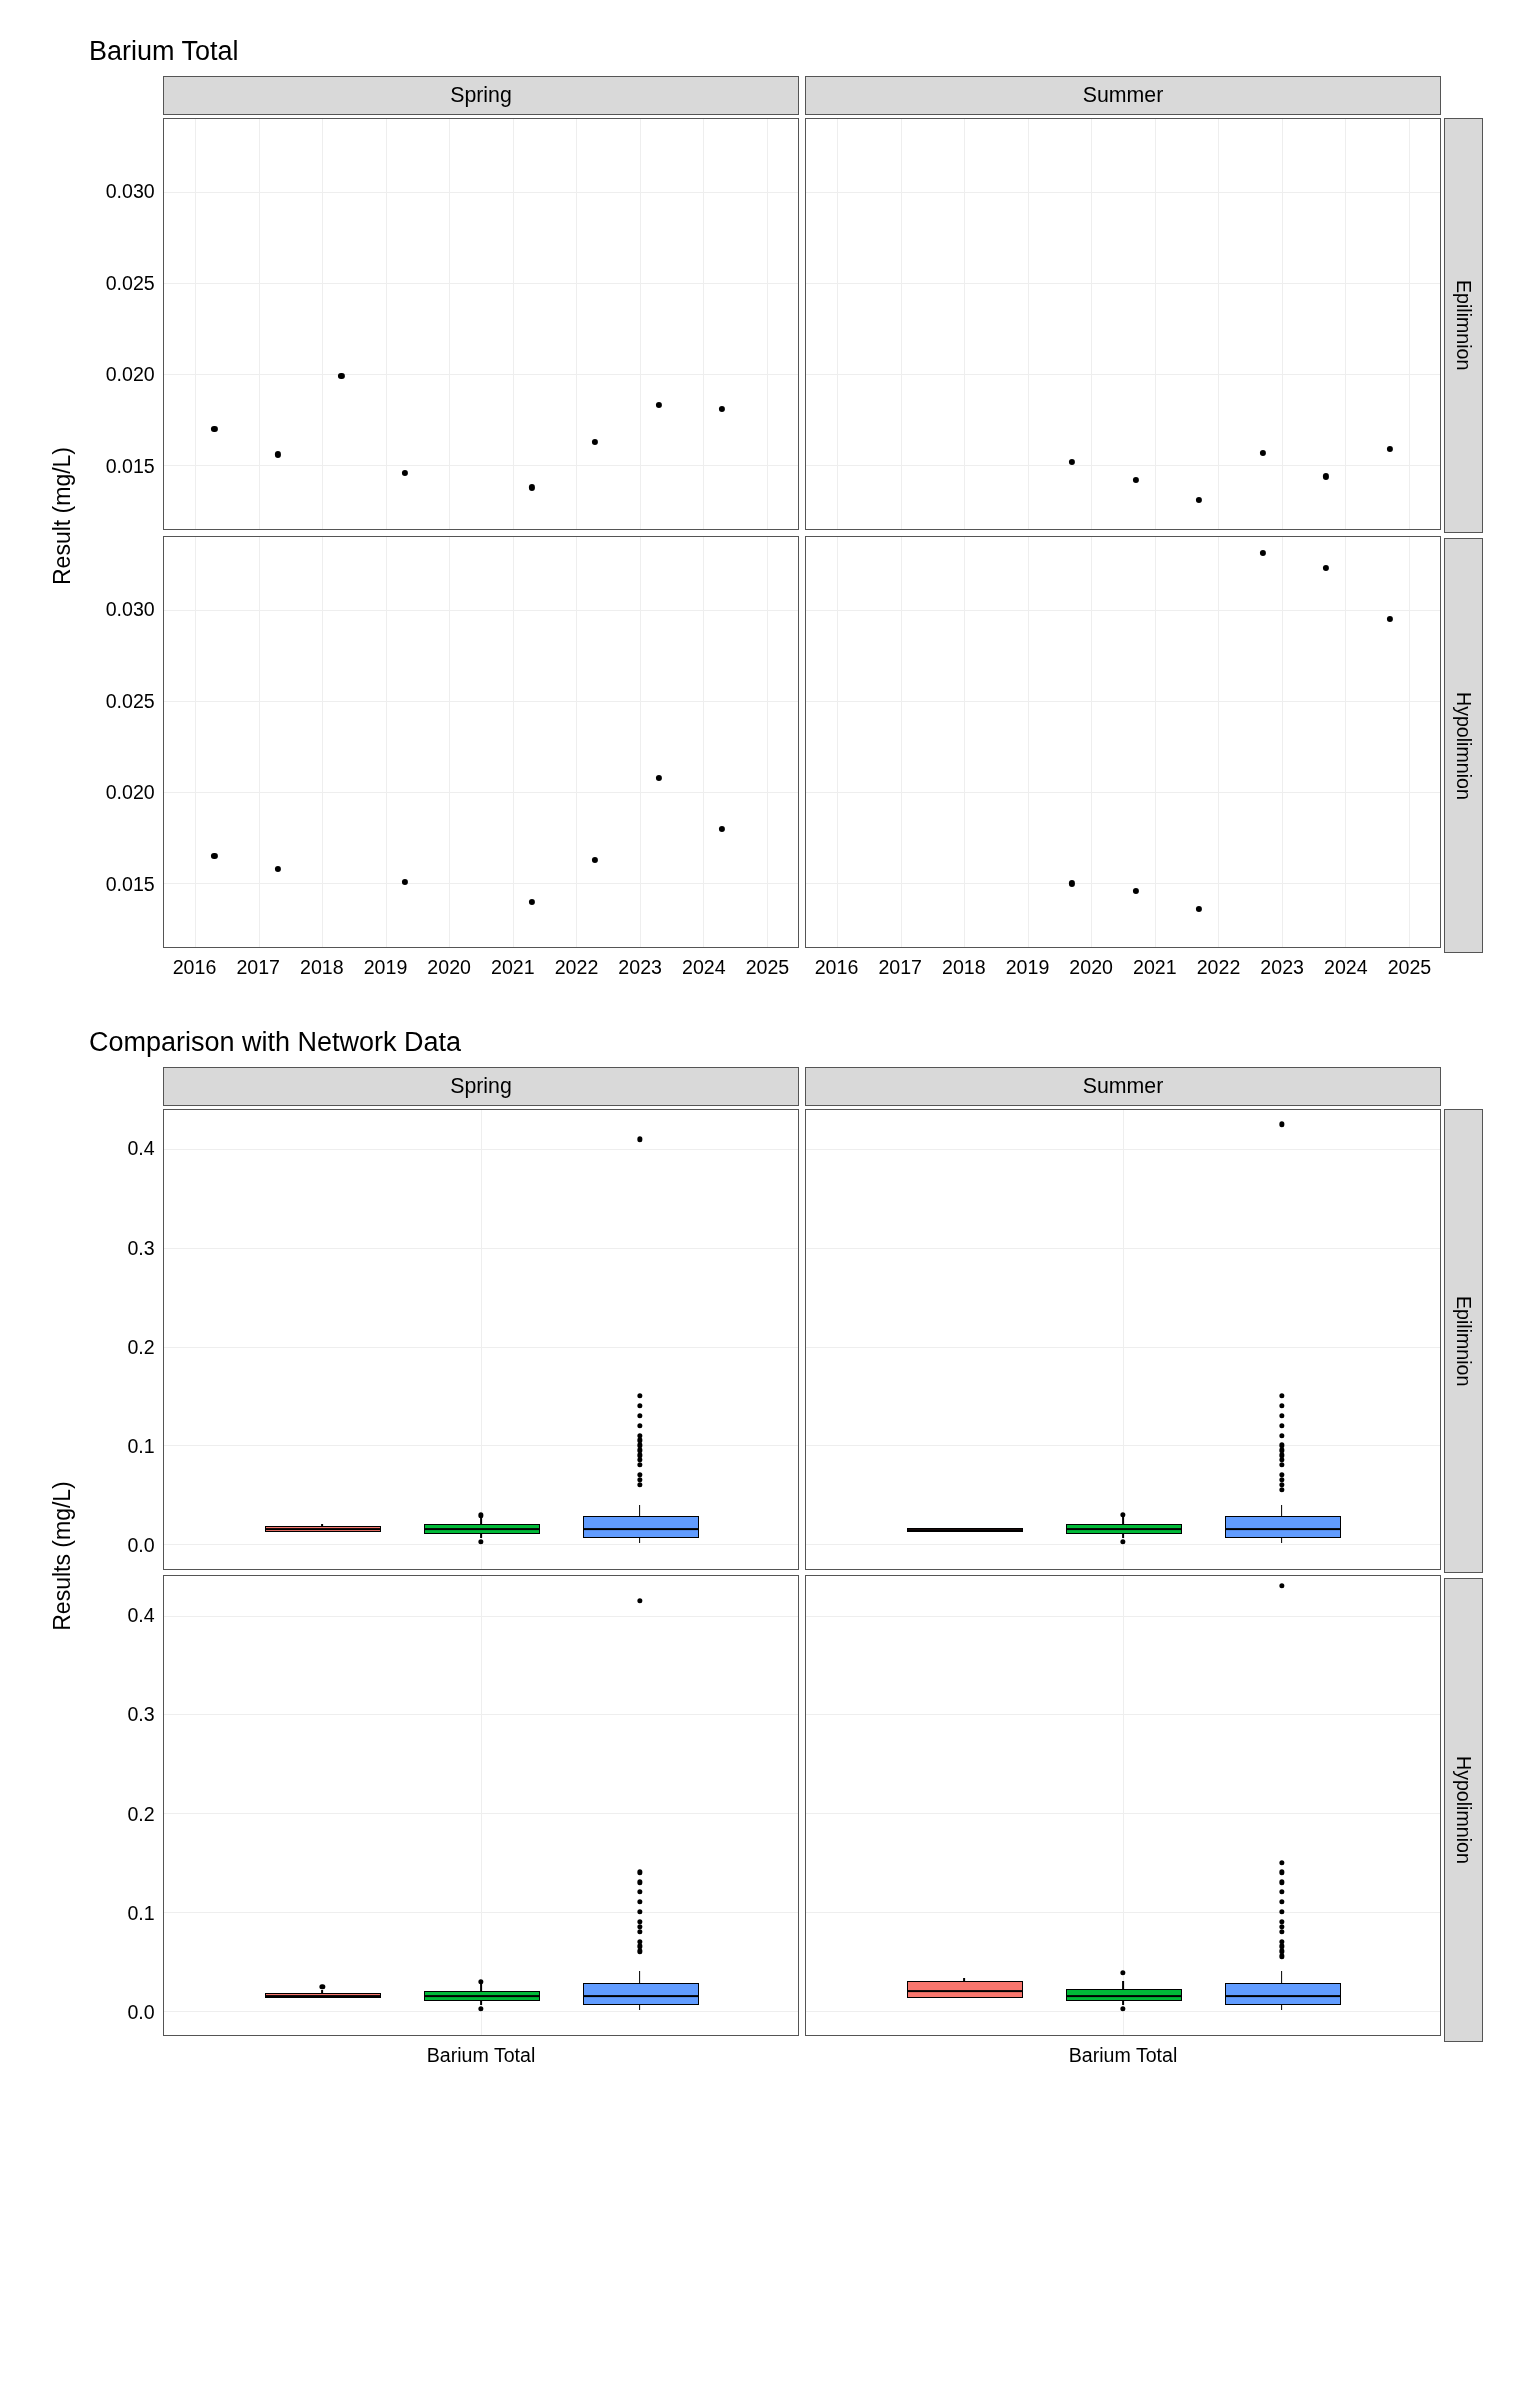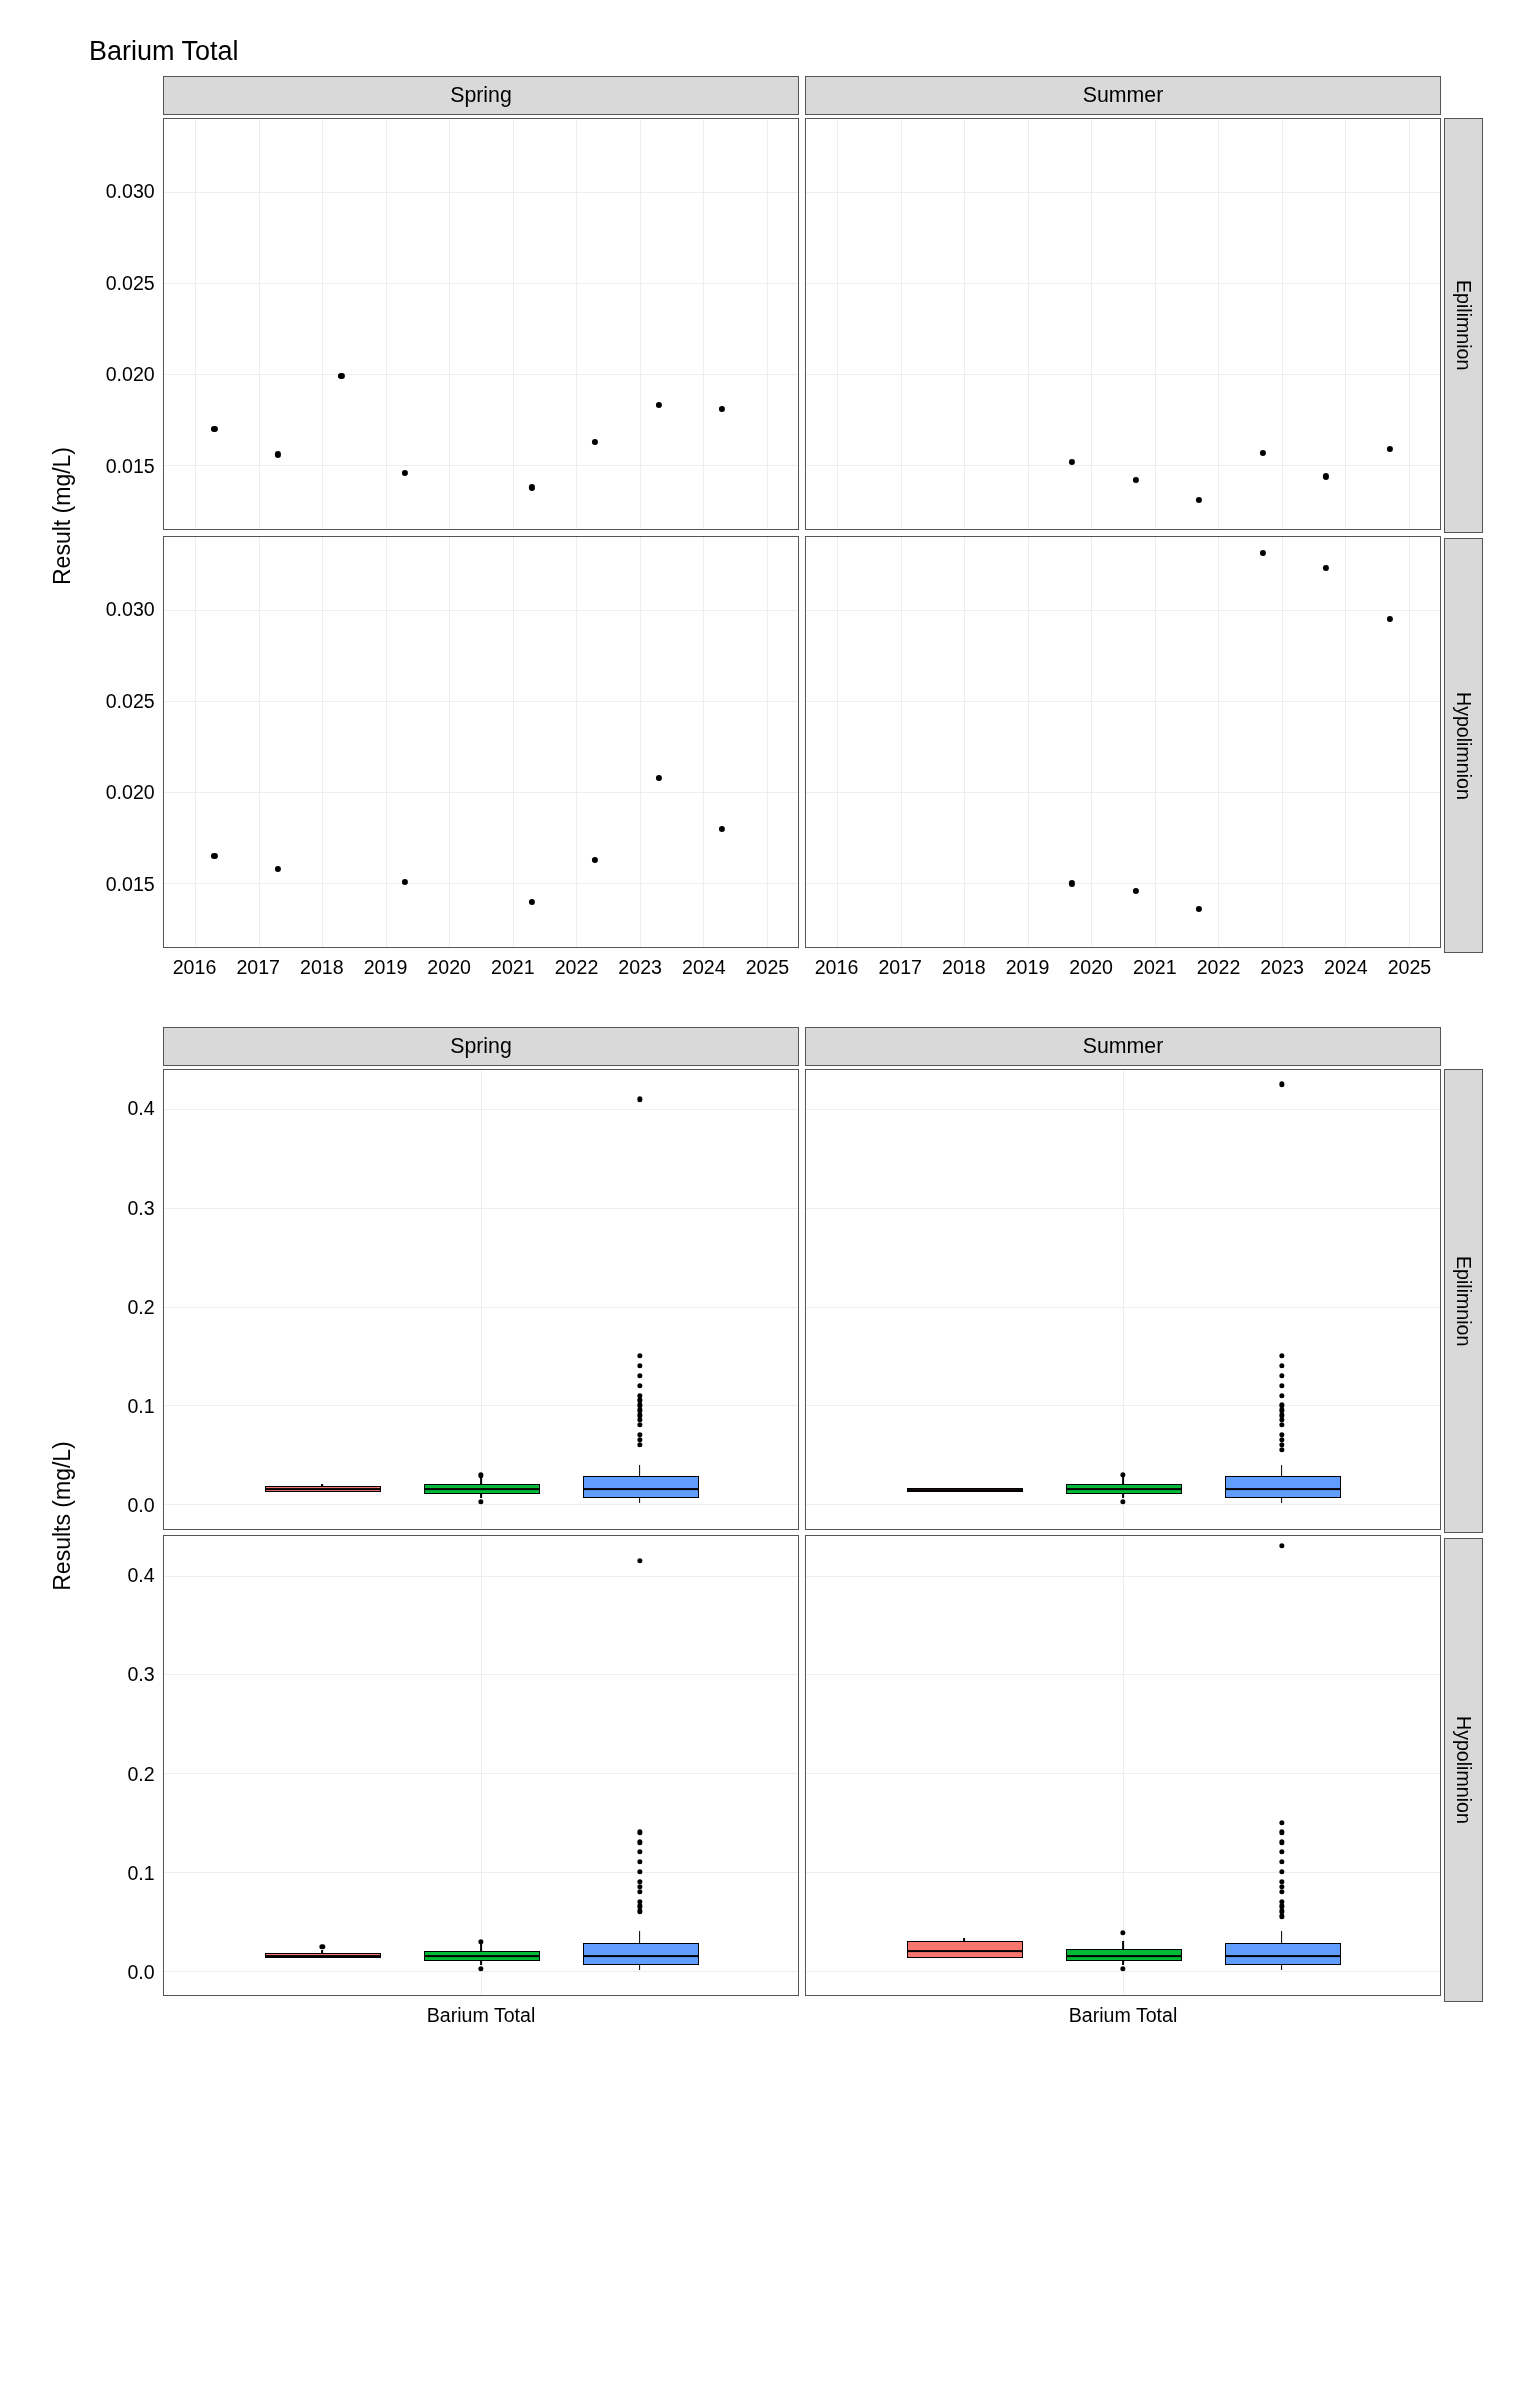--- a/index.html
+++ b/index.html
@@ -185,20 +185,21 @@
     <div class="spacer-strip"></div>
     <div id="top-row-strips" style="flex:1;display:flex;flex-direction:column">
           <div class="right-strip">Epilimnion</div>
           <div class="right-strip">Hypolimnion</div>
         </div>
   </div>
 </div>
 
 <div style="height:44px"></div>
 
+<div class="chart-title">Comparison with Network Data</div>
 <div style="display:flex">
   <div class="yaxis-col" style="height:978px">
     <div class="yaxis-label">Results (mg/L)</div>
     <div id="bot-yticks">
           <div class="ytick" style="top: 478px;">0.0</div>
           <div class="ytick" style="top: 379px;">0.1</div>
           <div class="ytick" style="top: 280px;">0.2</div>
           <div class="ytick" style="top: 181px;">0.3</div>
           <div class="ytick" style="top: 81px;">0.4</div>
           <div class="ytick" style="top: 945px;">0.0</div>

